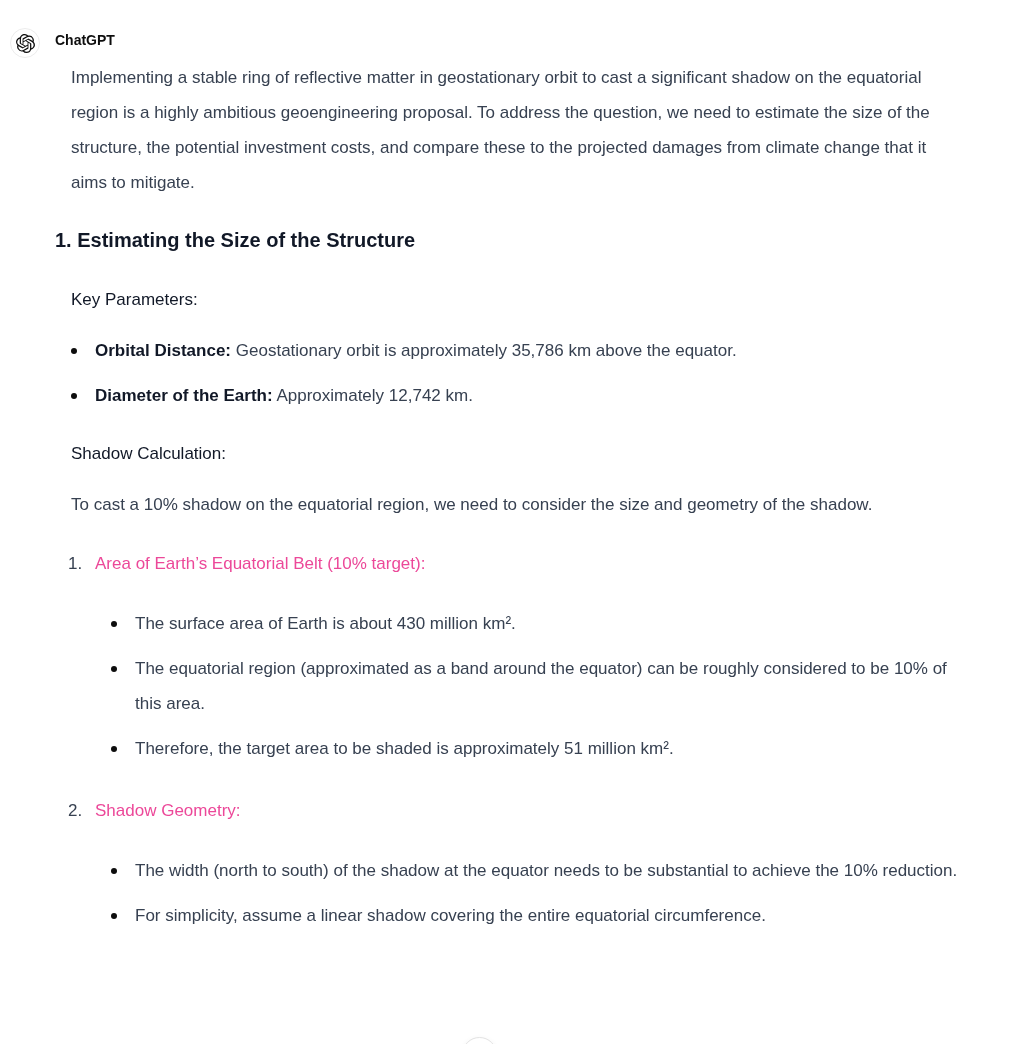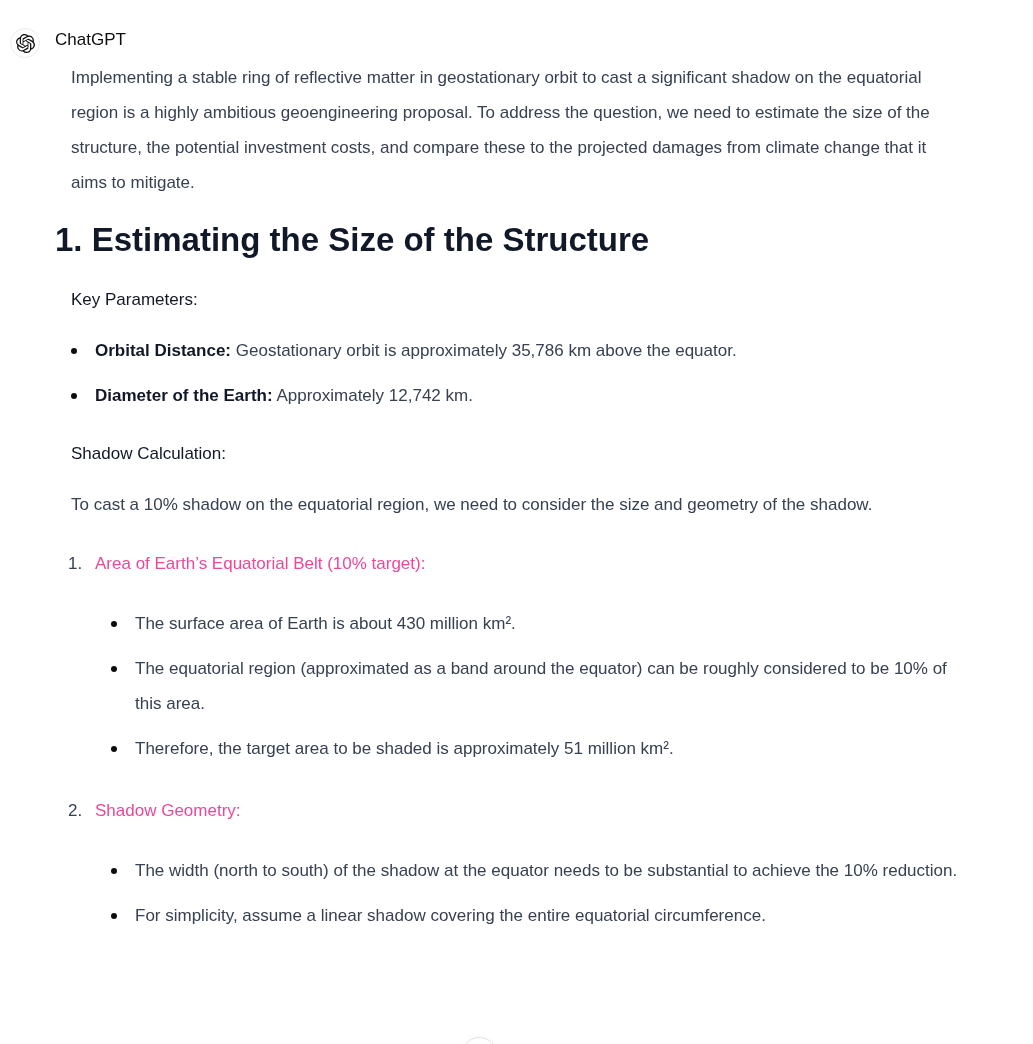--- a/index.html
+++ b/index.html
@@ -29,29 +29,29 @@
     border: 1px solid #ececec;
     border-radius: 50%;
     background: #ffffff;
     display: flex;
     align-items: center;
     justify-content: center;
     box-sizing: border-box;
   }
   .avatar svg { width: 19px; height: 19px; fill: #0d0d0d; }
   .assistant-name {
-    font-weight: 400;
+    font-weight: 700;
     color: #0d0d0d;
-    font-size: 17px;
+    font-size: 14px;
     line-height: 24px;
   }
   p { margin: 16px; }
   .intro { margin-top: 8px; }
   h2 {
-    font-size: 33px;
+    font-size: 20px;
     line-height: 36px;
     font-weight: 700;
     color: #111827;
     margin: 22px 0 0 0;
   }
   .bold-label {
     margin-top: 24px;
     font-weight: 400;
     color: #111827;
   }

